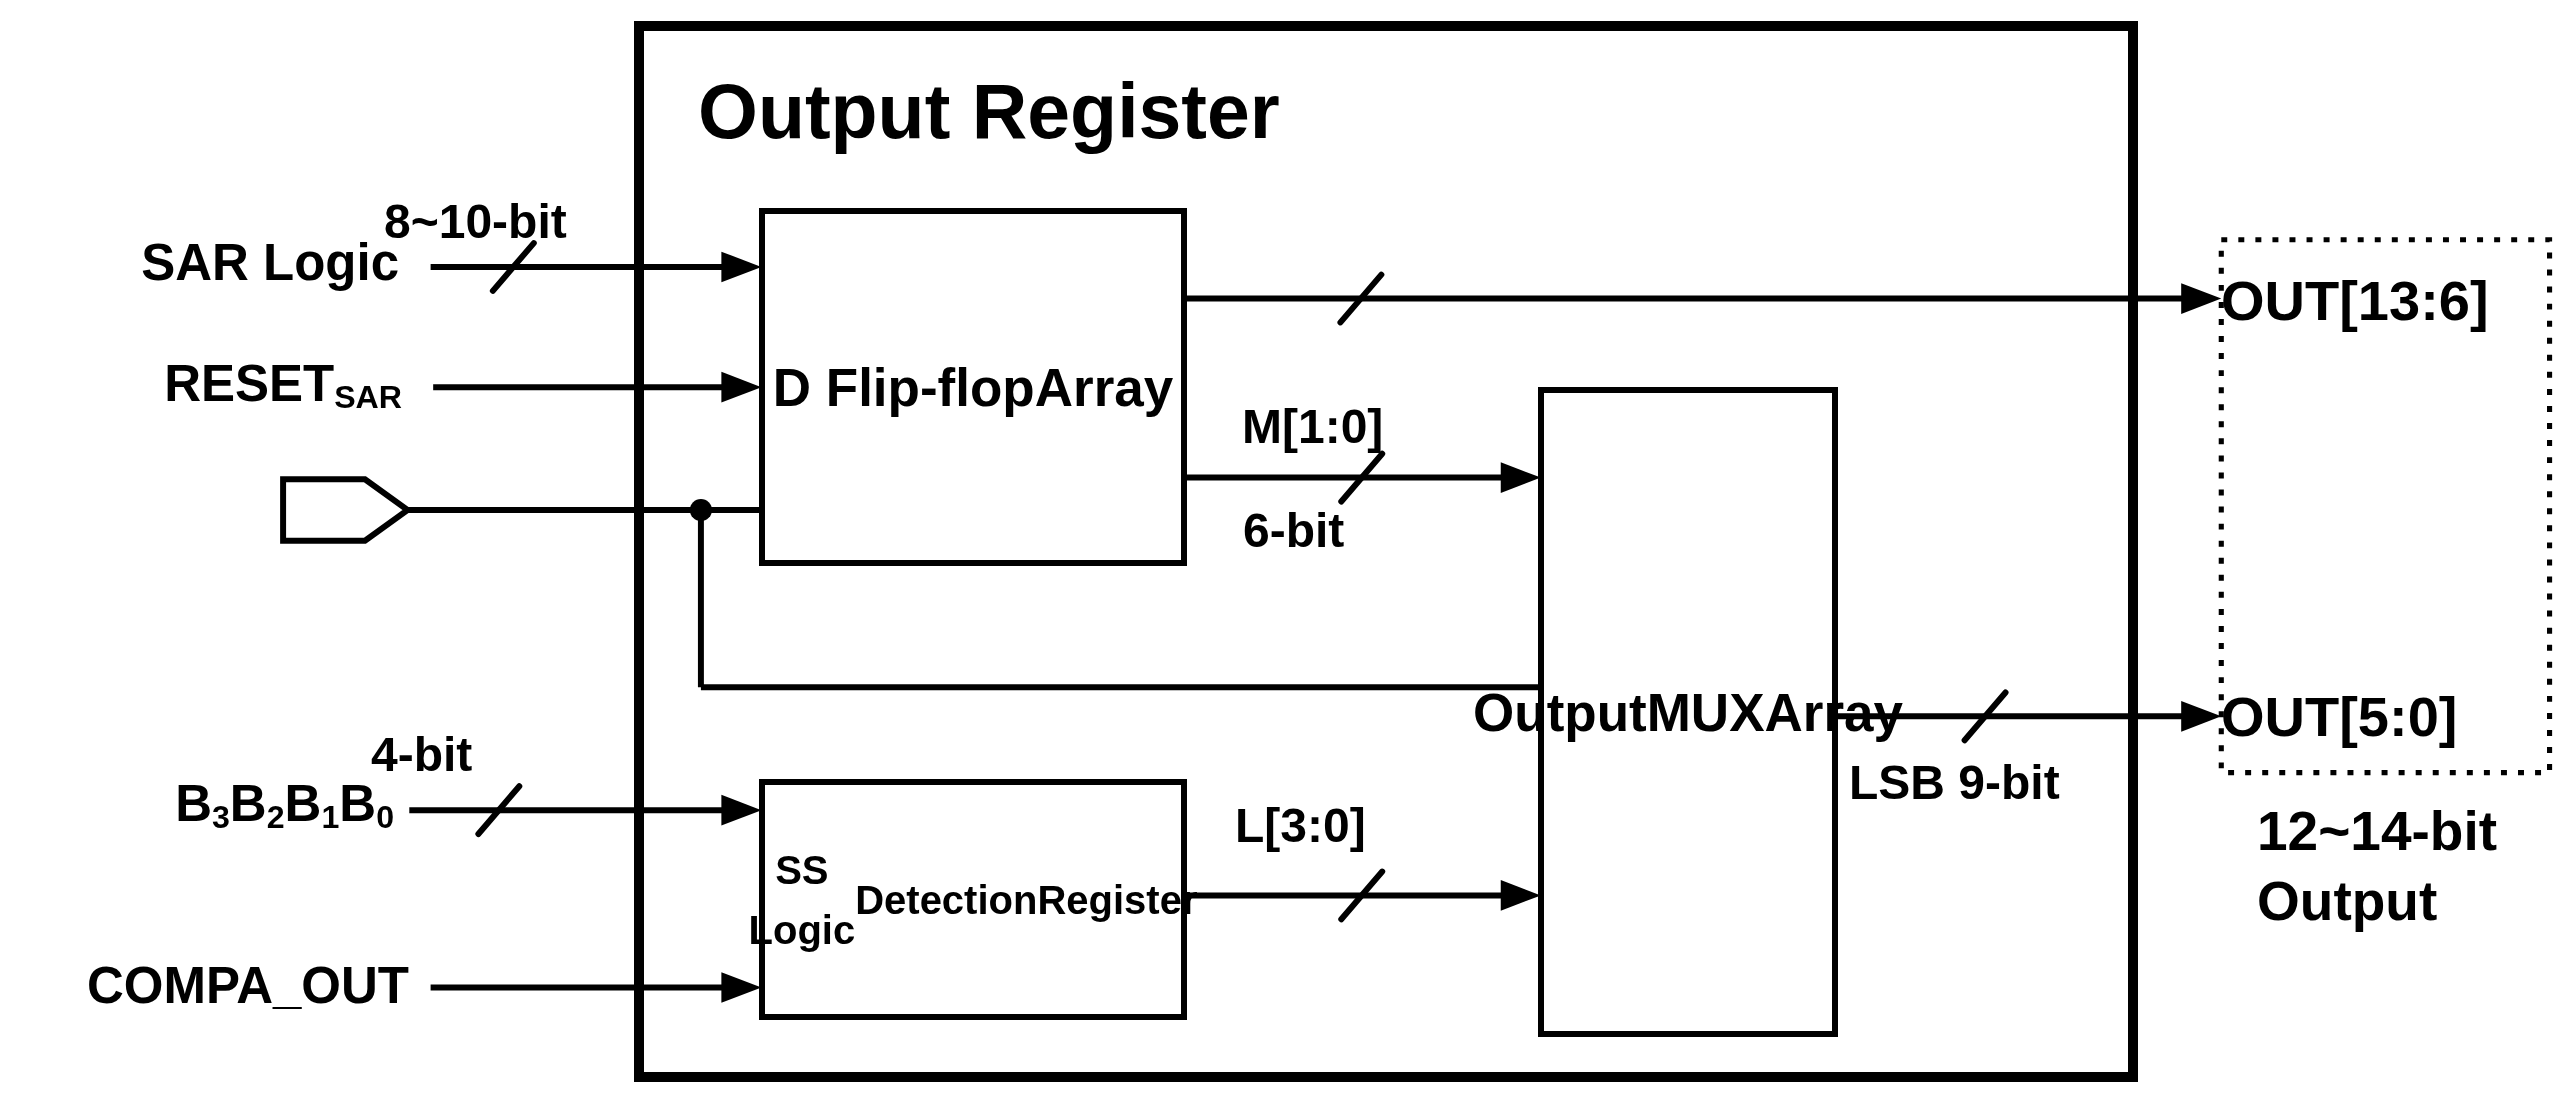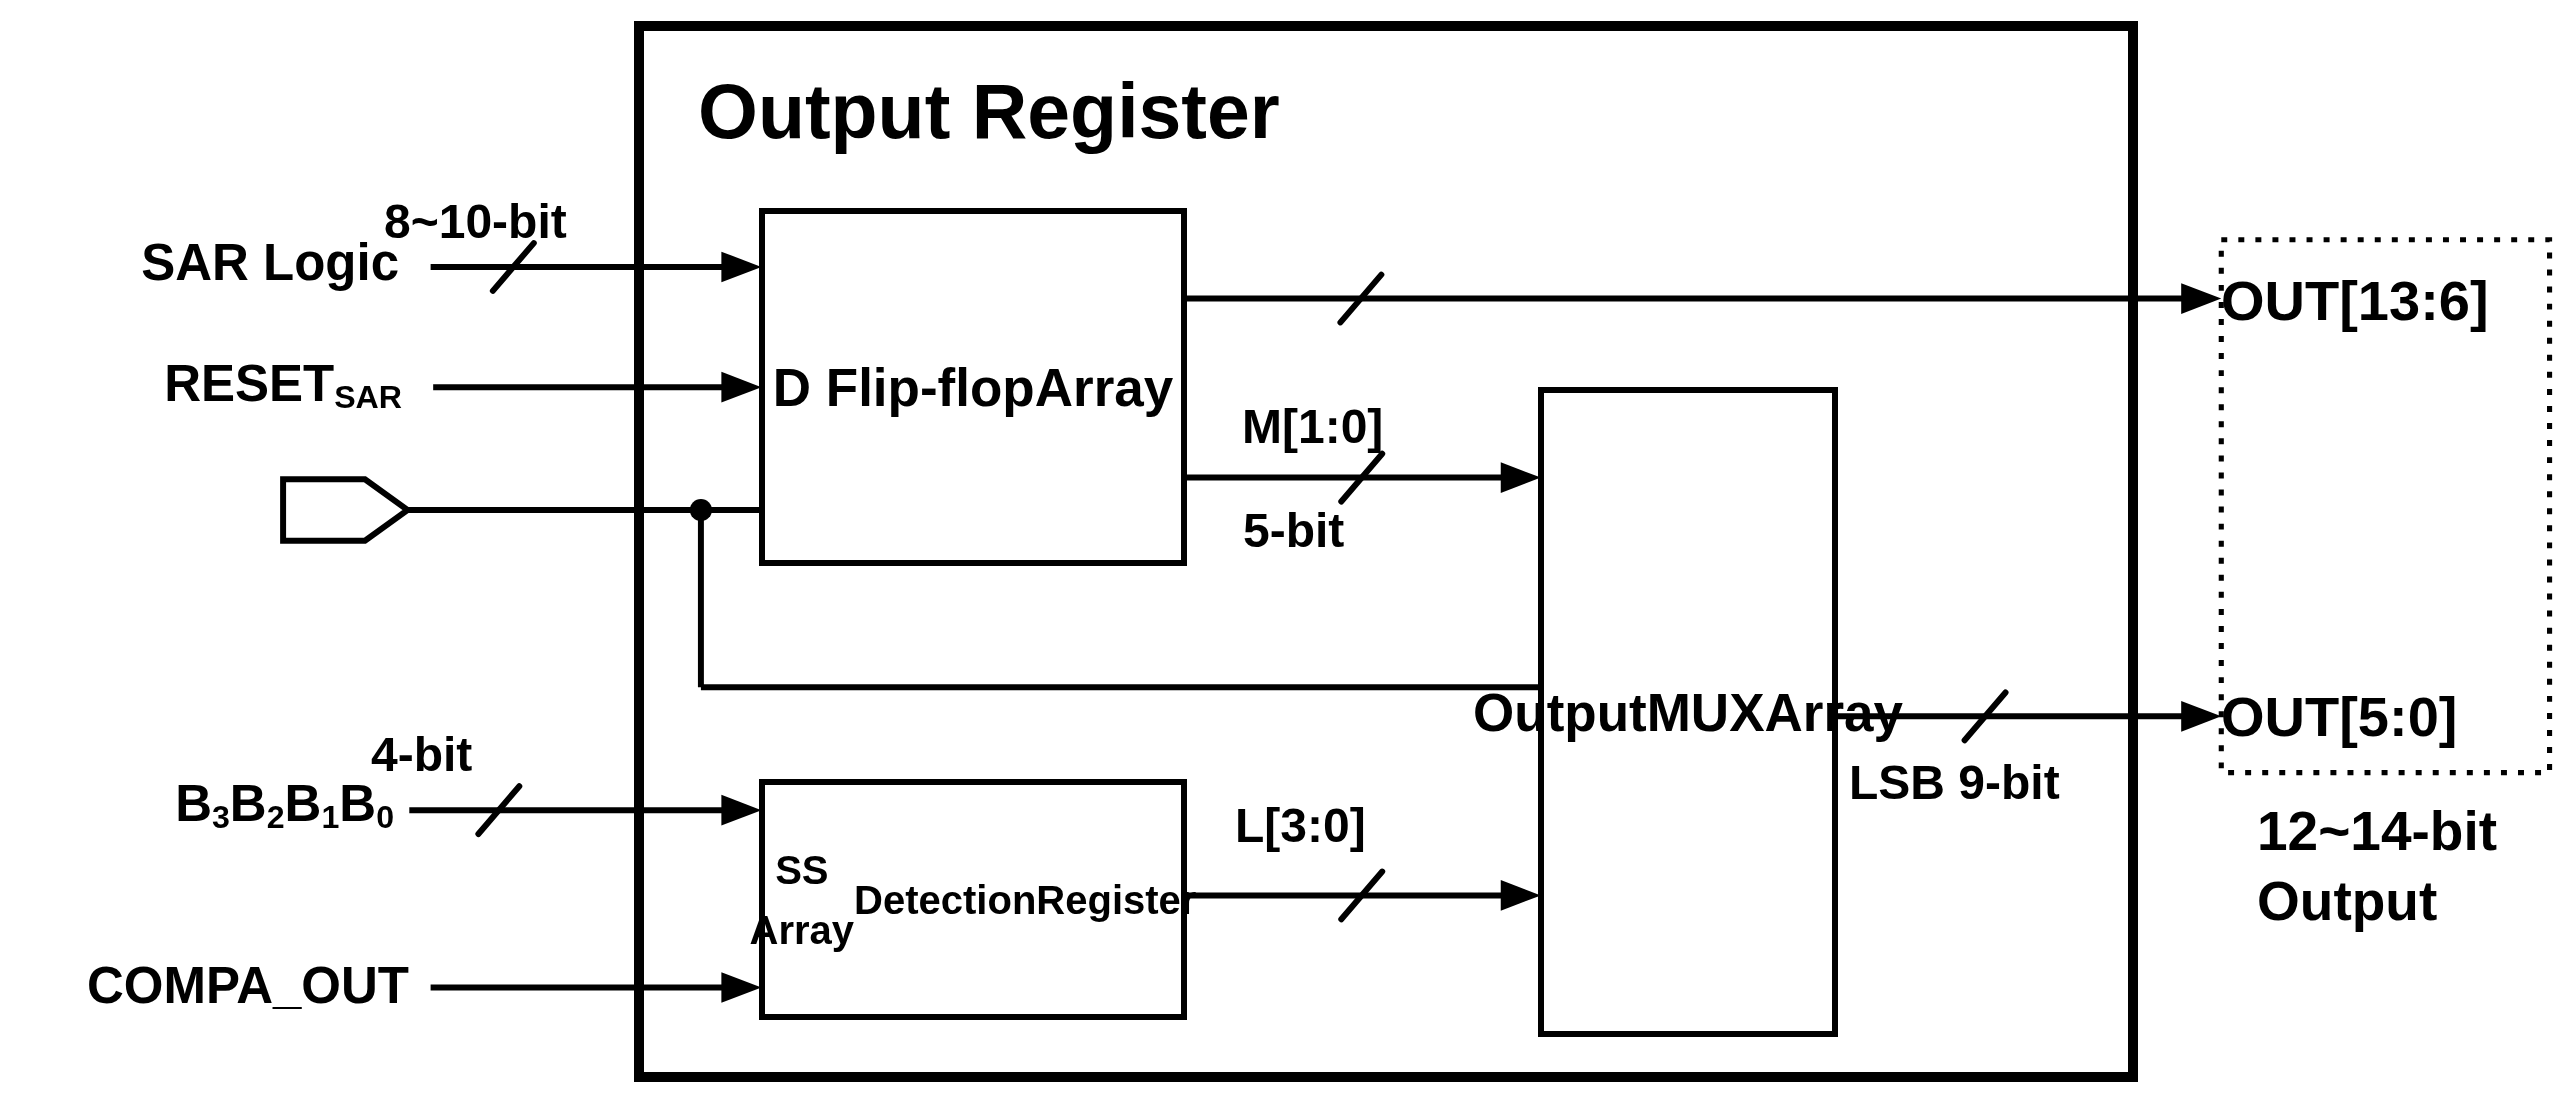--- a/index.html
+++ b/index.html
@@ -58,21 +58,21 @@
   <div id="outer-box"></div>
 
   <div id="title" class="lbl">Output Register</div>
 
   <div id="dff-box" class="box">
     <div>D Flip-flop</div>
     <div>Array</div>
   </div>
 
   <div id="ss-box" class="box">
-    <div>SS Array</div>
+    <div>SS Logic</div>
     <div>Detection</div>
     <div>Register</div>
   </div>
 
   <div id="mux-box" class="box">
     <div>Output</div>
     <div>MUX</div>
     <div>Array</div>
   </div>
 
@@ -81,21 +81,21 @@
   <div id="reset-label" class="lbl right"><span>RESET</span><span class="sub">SAR</span></div>
 
 
   <div id="b-label" class="lbl right"><span>B</span><span class="sub">3</span><span>B</span><span class="sub">2</span><span>B</span><span class="sub">1</span><span>B</span><span class="sub">0</span></div>
 
   <div id="compa-label" class="lbl right">COMPA_OUT</div>
 
   <div id="bus810-label" class="lbl center bus">8~10-bit</div>
   <div id="bus4-label" class="lbl center bus">4-bit</div>
   <div id="m-label" class="lbl center bus">M[1:0]</div>
-  <div id="mbits-label" class="lbl center bus">5-bit</div>
+  <div id="mbits-label" class="lbl center bus">6-bit</div>
   <div id="l-label" class="lbl center bus">L[3:0]</div>
   <div id="lsb-label" class="lbl center bus">LSB 9-bit</div>
 
   <div id="out-high-label" class="lbl center">OUT[13:6]</div>
   <div id="out-low-label" class="lbl center">OUT[5:0]</div>
   <div id="caption-line1" class="lbl center">12~14-bit</div>
   <div id="caption-line2" class="lbl center">Output</div>
 
   <svg id="wire-layer" width="2576" height="1101" viewBox="0 0 3021 1291" stroke="#000" fill="#000" stroke-width="7">
 

